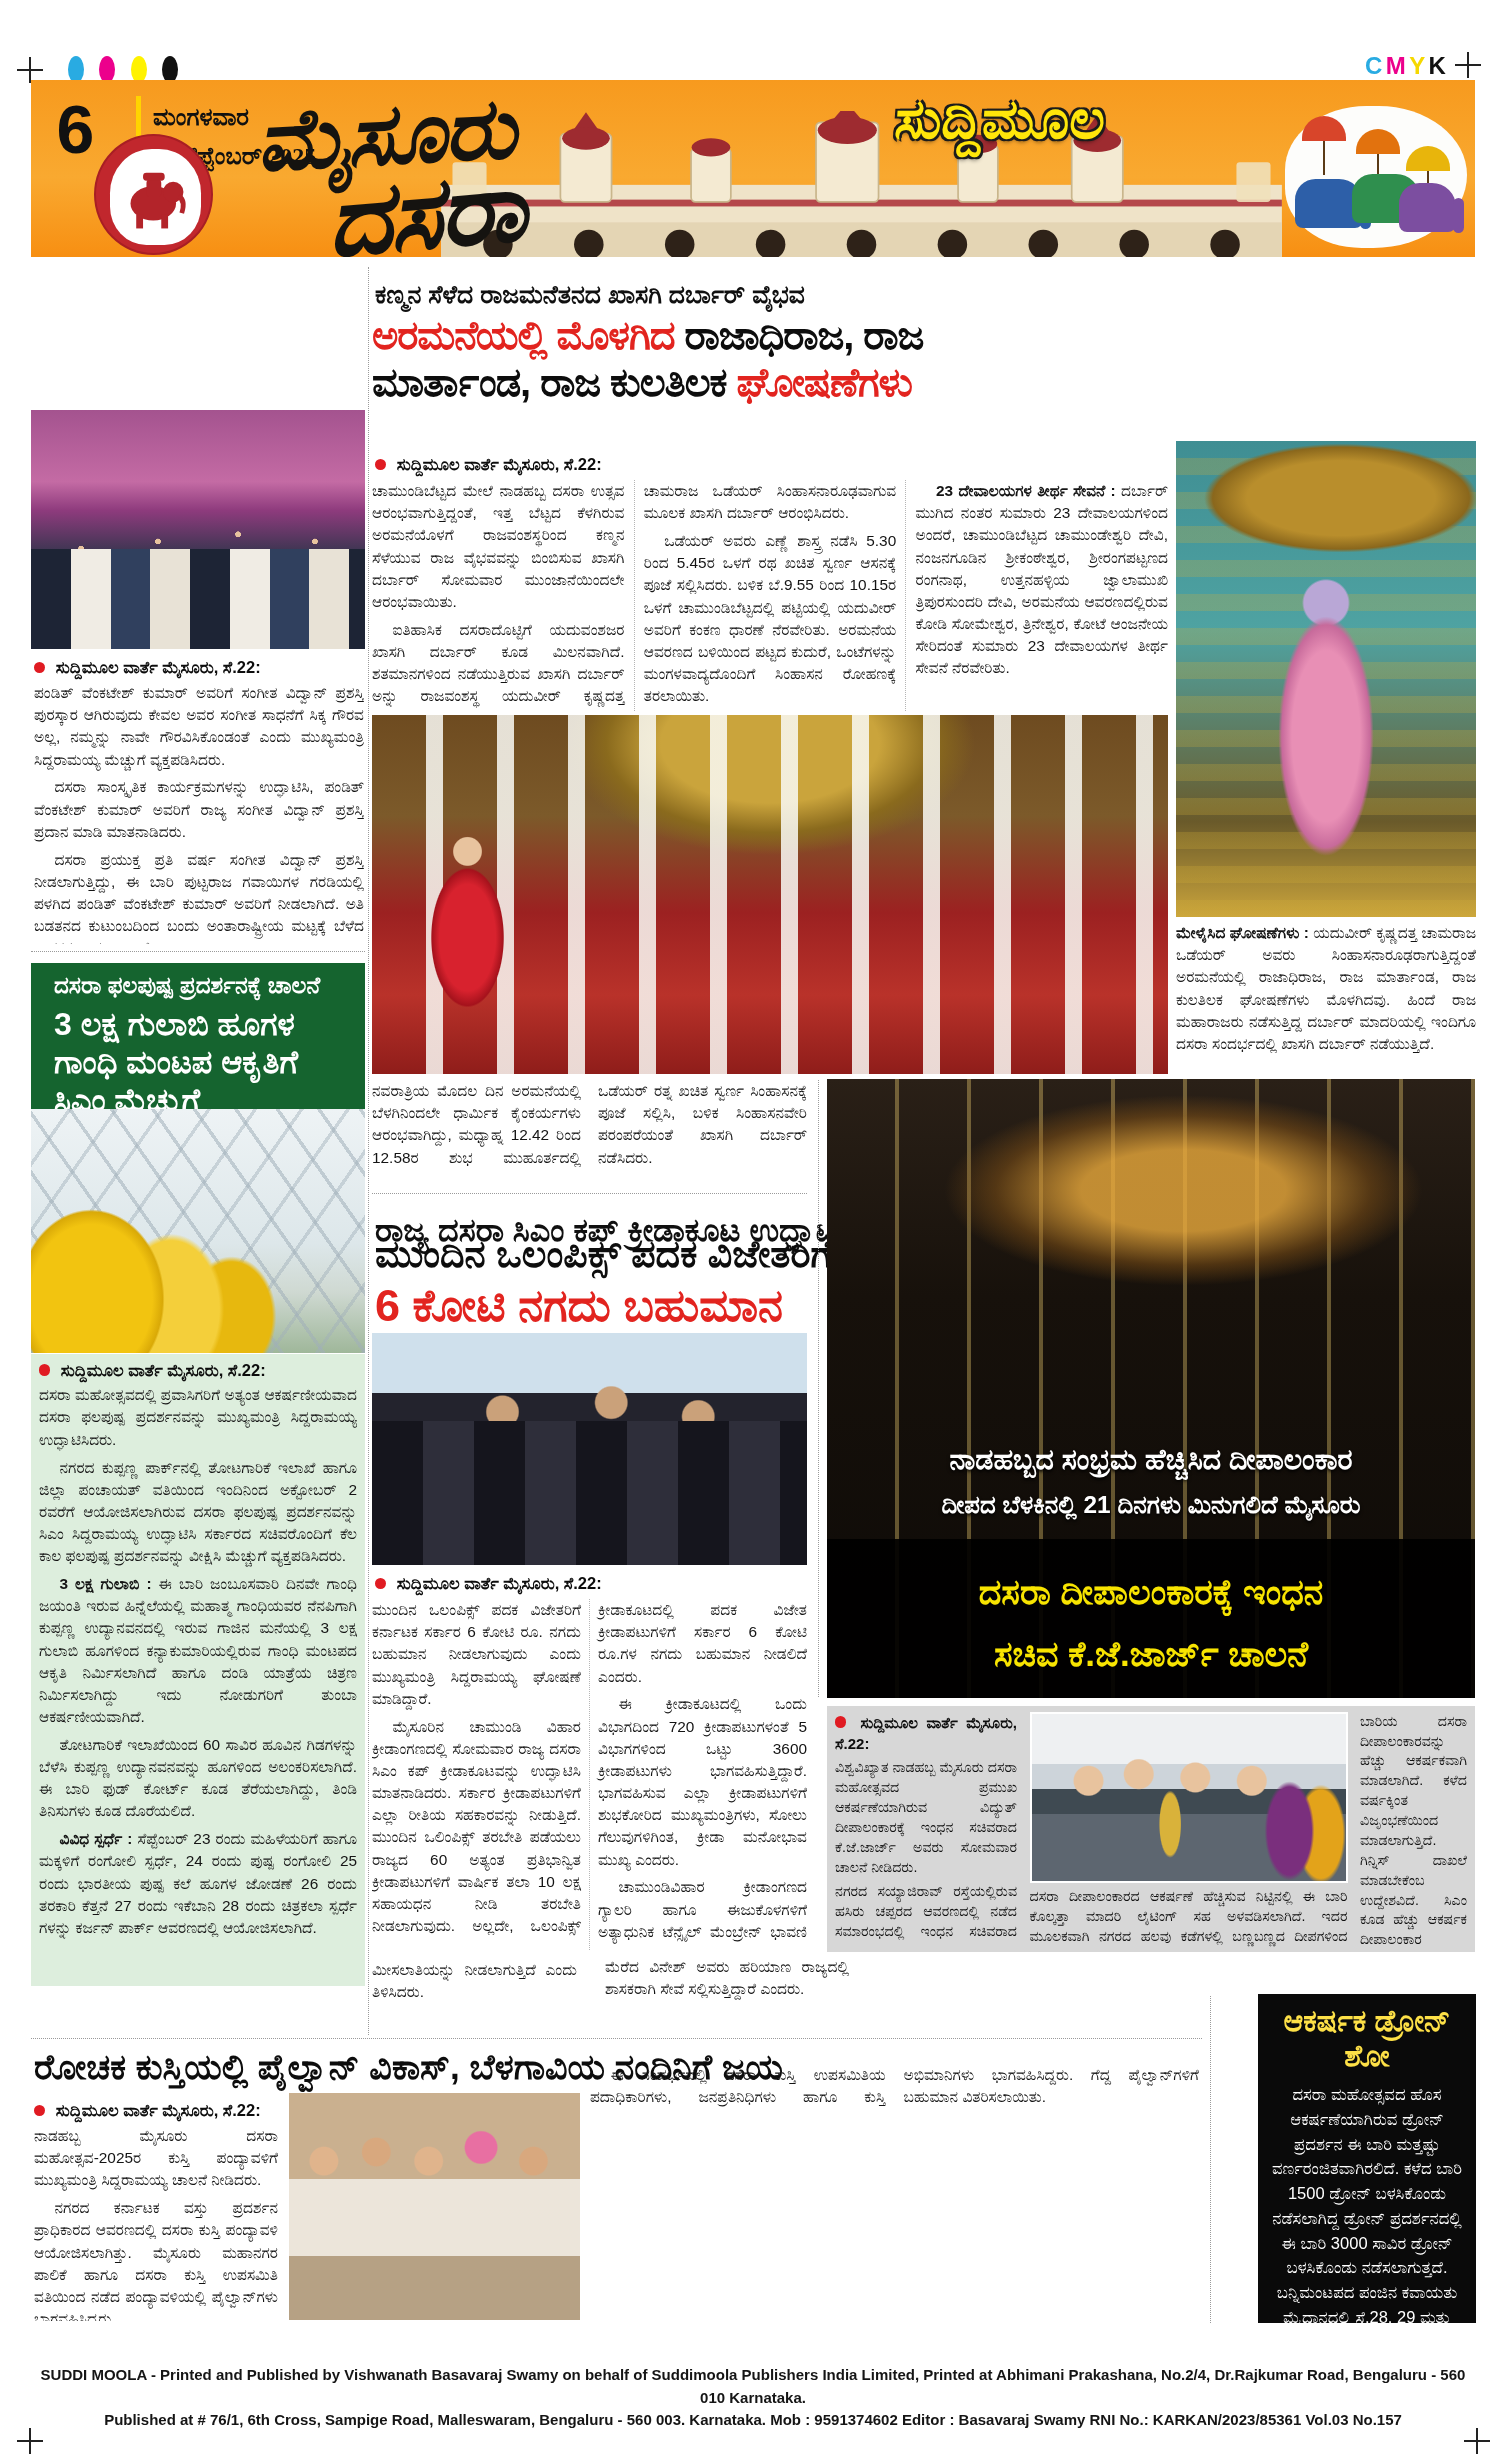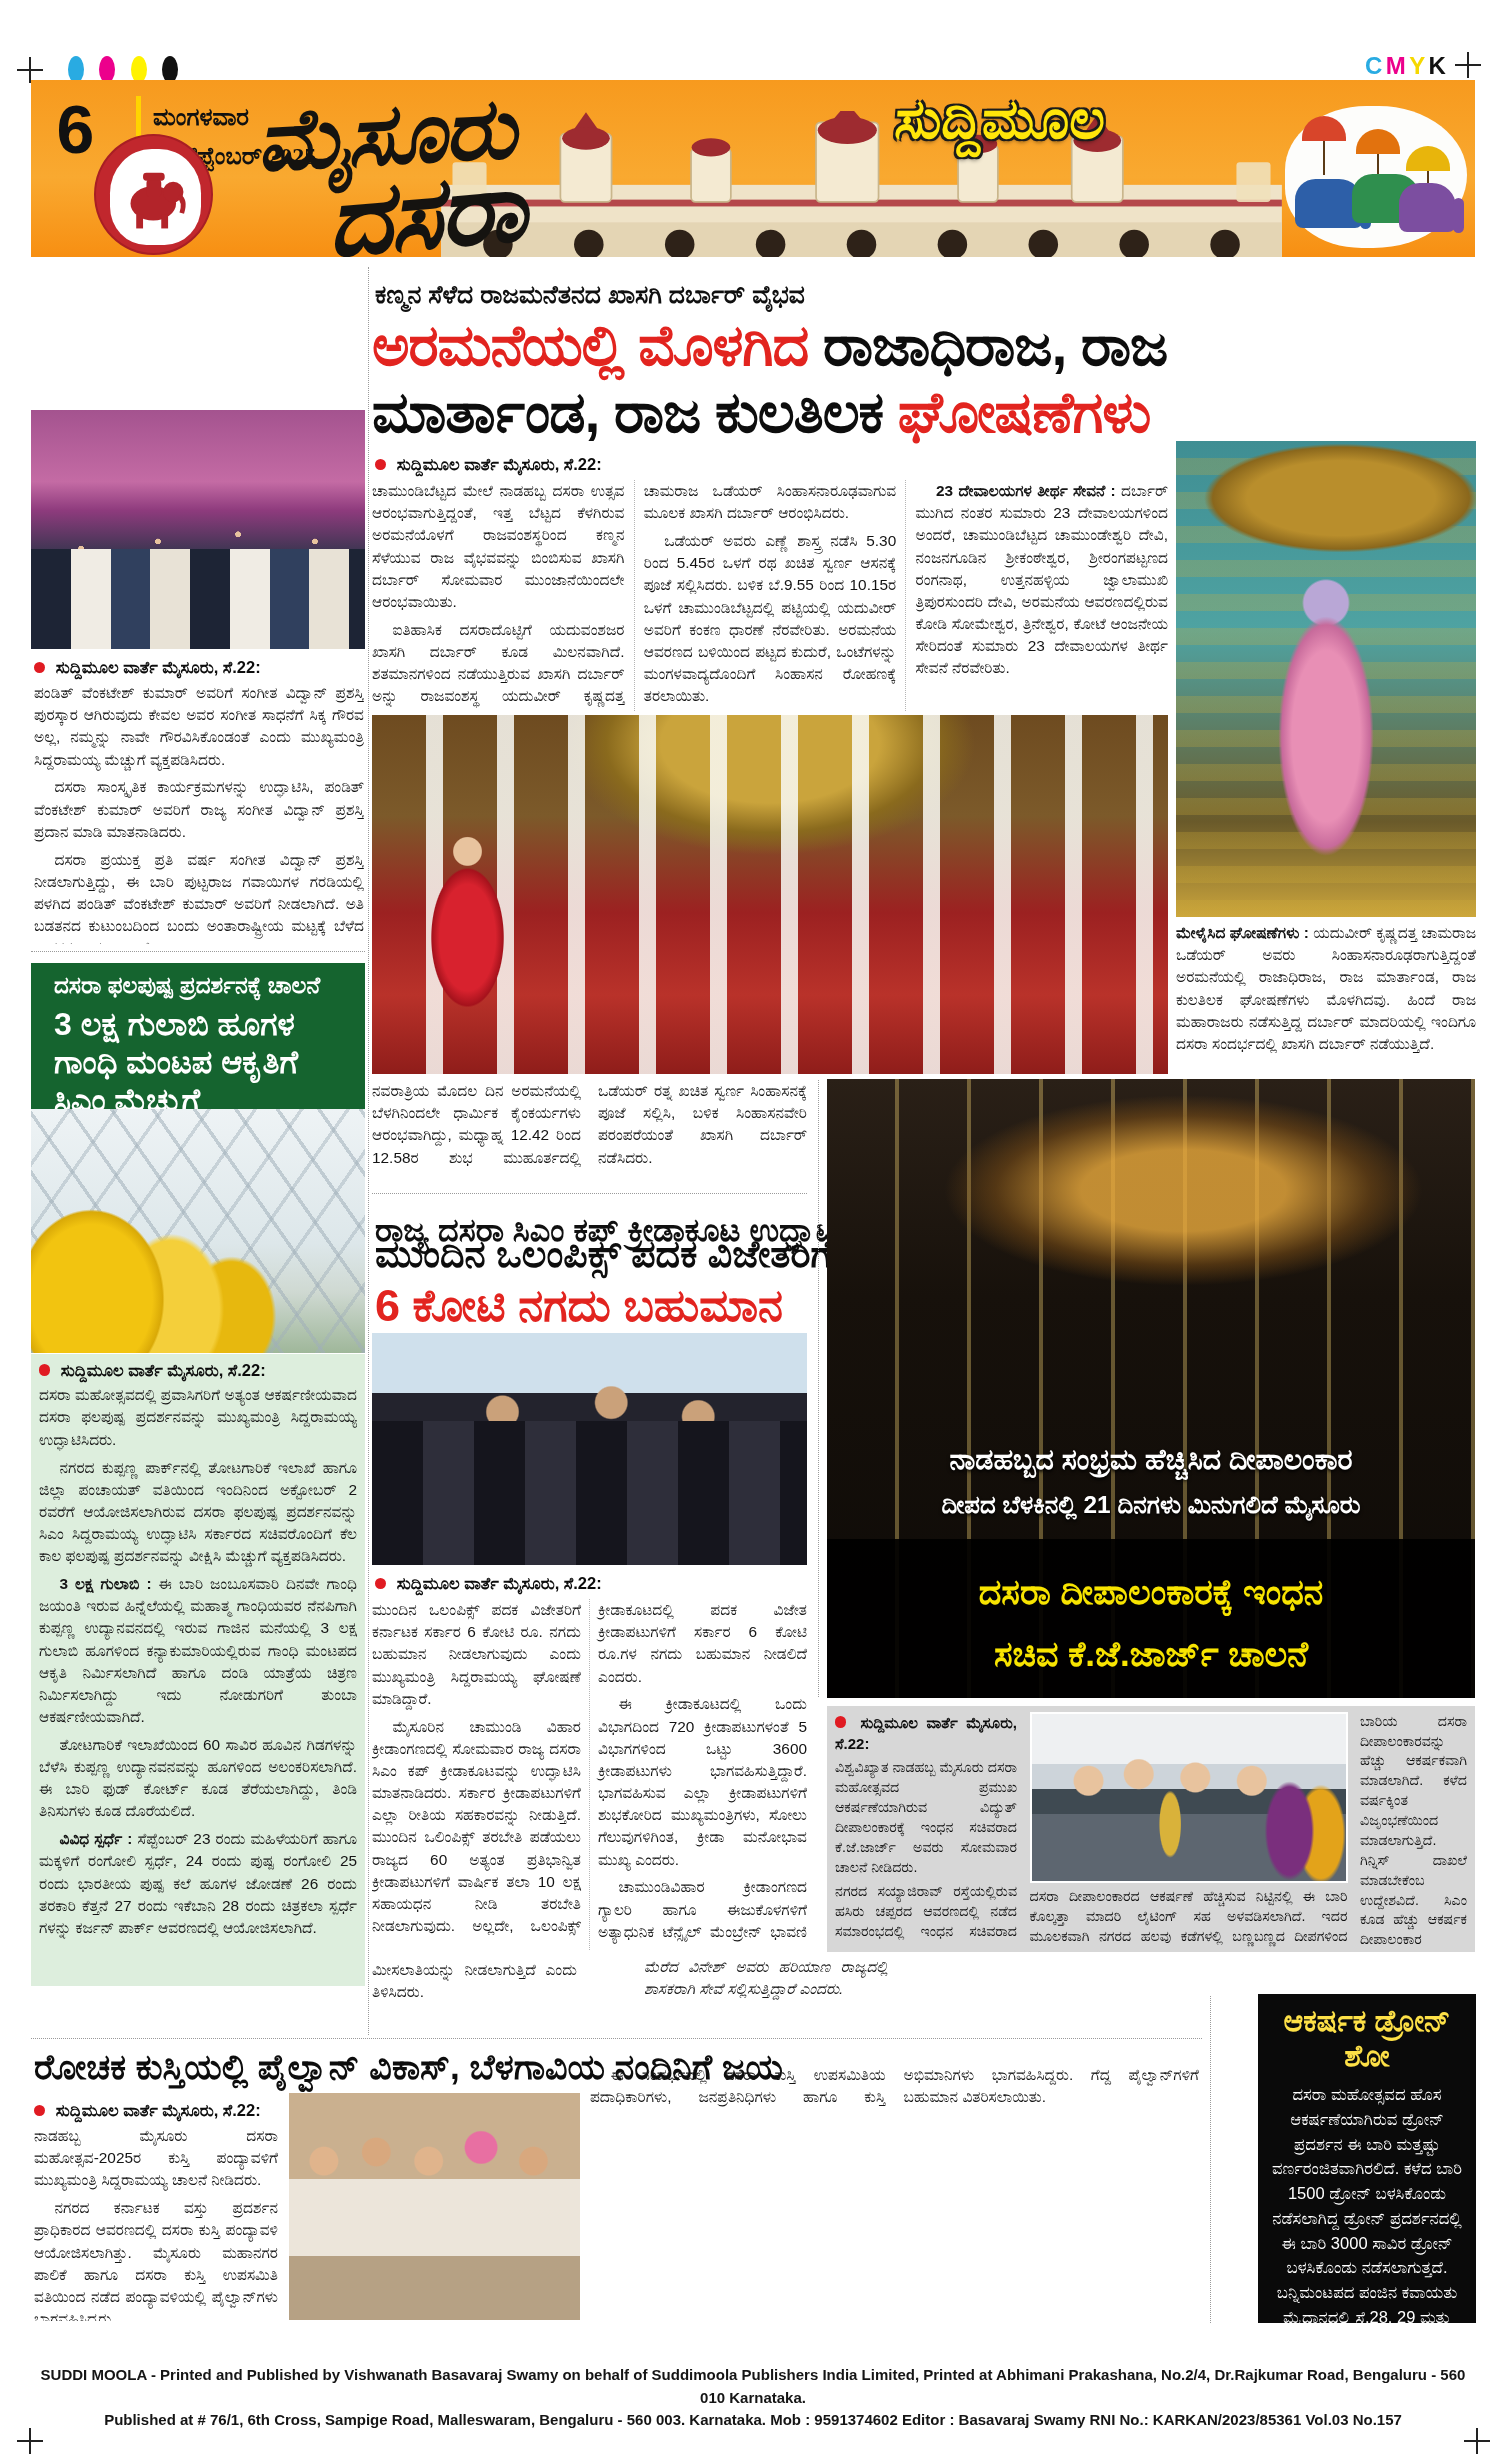--- a/index.html
+++ b/index.html
@@ -111,21 +111,21 @@
 
   
   .award-head{position:absolute;left:35px;top:267px;width:330px;font-size:27px;line-height:1.32;font-weight:bold;color:#0c0c0c;}
   .green-box{position:absolute;left:31px;top:963px;width:334px;height:147px;background:#15642f;color:#fff;padding:9px 23px;}
   .green-box .gk{font-size:23px;font-weight:bold;}
   .green-box .gh{font-size:32px;line-height:1.2;font-weight:bold;margin-top:5.7px;}
   .flower-body{position:absolute;left:31px;top:1354px;width:334px;height:632px;background:#ddeedd;padding:6.8px 8px;}
 
   
   .main-kicker{position:absolute;left:375px;top:280px;font-size:25px;font-weight:bold;}
-  .main-h1{position:absolute;left:372px;top:312px;width:1129px;font-size:57px;font-weight:800;letter-spacing:-1.1px;line-height:1.18;}
+  .main-h1{position:absolute;left:372px;top:312px;width:1129px;font-size:40px;font-weight:800;letter-spacing:-1.1px;line-height:1.18;}
   .red{color:#e2241f;}
   .black{color:#0d0d0d;}
 
   
   .sp-kicker{position:absolute;left:375px;top:1201px;font-size:32px;font-weight:bold;margin-top:11px;}
   .sp-h-black{position:absolute;left:375px;top:1233px;font-size:38px;font-weight:800;color:#0d0d0d;}
   .sp-h-red{position:absolute;left:375px;top:1280px;font-size:45px;font-weight:800;color:#e2241f;}
 
   
   .night-label1{position:absolute;left:0;top:364px;width:100%;text-align:center;font-size:28.4px;font-weight:bold;color:#fff;
@@ -321,21 +321,21 @@
     <p class="nofirst">ಮುಂದಿನ ಒಲಂಪಿಕ್ಸ್ ಪದಕ ವಿಜೇತರಿಗೆ ಕರ್ನಾಟಕ ಸರ್ಕಾರ 6 ಕೋಟಿ ರೂ. ನಗದು ಬಹುಮಾನ ನೀಡಲಾಗುವುದು ಎಂದು ಮುಖ್ಯಮಂತ್ರಿ ಸಿದ್ದರಾಮಯ್ಯ ಘೋಷಣೆ ಮಾಡಿದ್ದಾರೆ.</p>
     <p>ಮೈಸೂರಿನ ಚಾಮುಂಡಿ ವಿಹಾರ ಕ್ರೀಡಾಂಗಣದಲ್ಲಿ ಸೋಮವಾರ ರಾಜ್ಯ ದಸರಾ ಸಿಎಂ ಕಪ್ ಕ್ರೀಡಾಕೂಟವನ್ನು ಉದ್ಘಾಟಿಸಿ ಮಾತನಾಡಿದರು. ಸರ್ಕಾರ ಕ್ರೀಡಾಪಟುಗಳಿಗೆ ಎಲ್ಲಾ ರೀತಿಯ ಸಹಕಾರವನ್ನು ನೀಡುತ್ತಿದೆ. ಮುಂದಿನ ಒಲಿಂಪಿಕ್ಸ್ ತರಬೇತಿ ಪಡೆಯಲು ರಾಜ್ಯದ 60 ಅತ್ಯಂತ ಪ್ರತಿಭಾನ್ವಿತ ಕ್ರೀಡಾಪಟುಗಳಿಗೆ ವಾರ್ಷಿಕ ತಲಾ 10 ಲಕ್ಷ ಸಹಾಯಧನ ನೀಡಿ ತರಬೇತಿ ನೀಡಲಾಗುವುದು. ಅಲ್ಲದೇ, ಒಲಂಪಿಕ್ಸ್ ಕ್ರೀಡಾಕೂಟದಲ್ಲಿ ಪದಕ ವಿಜೇತ ಕ್ರೀಡಾಪಟುಗಳಿಗೆ ಸರ್ಕಾರ 6 ಕೋಟಿ ರೂ.ಗಳ ನಗದು ಬಹುಮಾನ ನೀಡಲಿದೆ ಎಂದರು.</p>
     <p>ಈ ಕ್ರೀಡಾಕೂಟದಲ್ಲಿ ಒಂದು ವಿಭಾಗದಿಂದ 720 ಕ್ರೀಡಾಪಟುಗಳಂತೆ 5 ವಿಭಾಗಗಳಿಂದ ಒಟ್ಟು 3600 ಕ್ರೀಡಾಪಟುಗಳು ಭಾಗವಹಿಸುತ್ತಿದ್ದಾರೆ. ಭಾಗವಹಿಸುವ ಎಲ್ಲಾ ಕ್ರೀಡಾಪಟುಗಳಿಗೆ ಶುಭಕೋರಿದ ಮುಖ್ಯಮಂತ್ರಿಗಳು, ಸೋಲು ಗೆಲುವುಗಳಿಗಿಂತ, ಕ್ರೀಡಾ ಮನೋಭಾವ ಮುಖ್ಯ ಎಂದರು.</p>
     <p>ಚಾಮುಂಡಿವಿಹಾರ ಕ್ರೀಡಾಂಗಣದ ಗ್ಯಾಲರಿ ಹಾಗೂ ಈಜುಕೊಳಗಳಿಗೆ ಅತ್ಯಾಧುನಿಕ ಟೆನ್ಸೈಲ್ ಮೆಂಬ್ರೇನ್ ಭಾವಣಿ ಅಳವಡಿಸುವ ಮತ್ತು ಫುಟ್ಬಾಲ್ ಅಂಕಣ ನಿರ್ಮಿಸುವ ಕಾಮಗಾರಿಯನ್ನು ರೂ.20.78 ಕೋಟಿ ವೆಚ್ಚದಲ್ಲಿ ಕೈಗೊಳ್ಳಲಾಗುತ್ತಿದೆ ಎಂದರು.</p>
 
   </div>
 
   <div class="bodytext" style="position:absolute;left:372px;top:1959px;width:205px;height:68px;" data-name="sports-tail-1">
     <p class="nofirst">ಮೀಸಲಾತಿಯನ್ನು ನೀಡಲಾಗುತ್ತಿದೆ ಎಂದು ತಿಳಿಸಿದರು.</p>
   </div>
-  <div class="bodytext" style="position:absolute;left:644px;top:1956px;width:244px;height:74px;font-style:italic;" data-name="sports-tail-2">
+  <div class="bodytext" style="position:absolute;left:605px;top:1956px;width:244px;height:74px;" data-name="sports-tail-2">
     <p class="nofirst">ಮೆರೆದ ವಿನೇಶ್ ಅವರು ಹರಿಯಾಣ ರಾಜ್ಯದಲ್ಲಿ ಶಾಸಕರಾಗಿ ಸೇವೆ ಸಲ್ಲಿಸುತ್ತಿದ್ದಾರೆ ಎಂದರು.</p>
   </div>
 
   <div class="vdot" style="left:818px;top:1080px;height:617px;" data-name="column-rule"></div>
   <div class="ph ph-night" style="left:827px;top:1079px;width:648px;height:619px;" data-name="illumination-night-photo">
     <div class="night-label1" data-name="illumination-caption-1">ನಾಡಹಬ್ಬದ ಸಂಭ್ರಮ ಹೆಚ್ಚಿಸಿದ ದೀಪಾಲಂಕಾರ</div>
     <div class="night-label2" data-name="illumination-caption-2">ದೀಪದ ಬೆಳಕಿನಲ್ಲಿ 21 ದಿನಗಳು ಮಿನುಗಲಿದೆ ಮೈಸೂರು</div>
     <div class="night-band" data-name="illumination-headline-band"></div>
     <div class="night-yellow" style="bottom:85px;" data-name="lighting-headline-line1">ದಸರಾ ದೀಪಾಲಂಕಾರಕ್ಕೆ ಇಂಧನ</div>
     <div class="night-yellow" style="bottom:23px;" data-name="lighting-headline-line2">ಸಚಿವ ಕೆ.ಜೆ.ಜಾರ್ಜ್ ಚಾಲನೆ</div>

